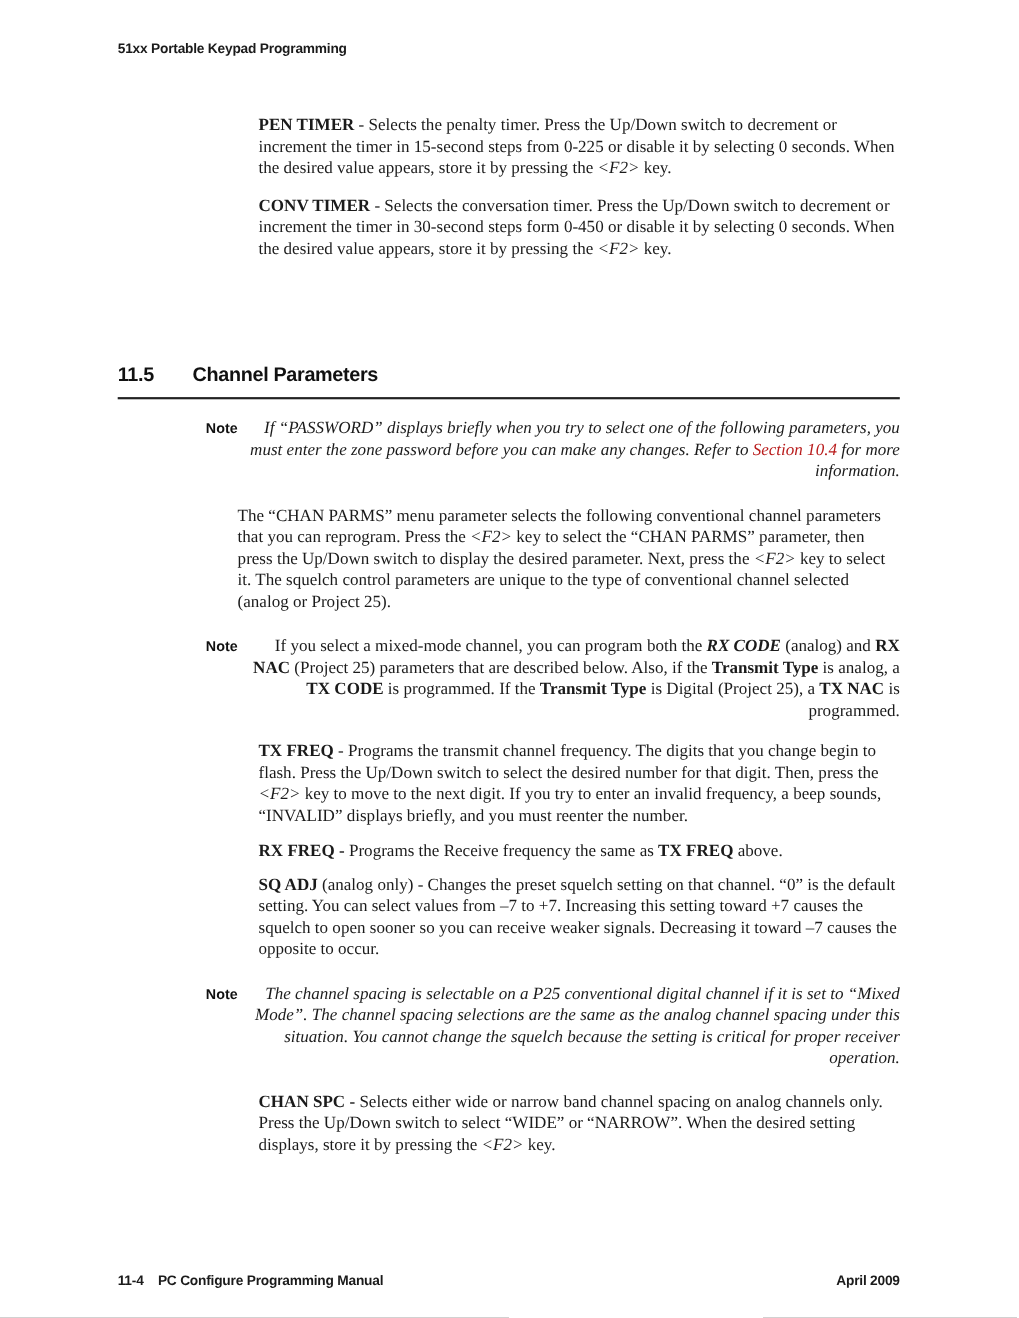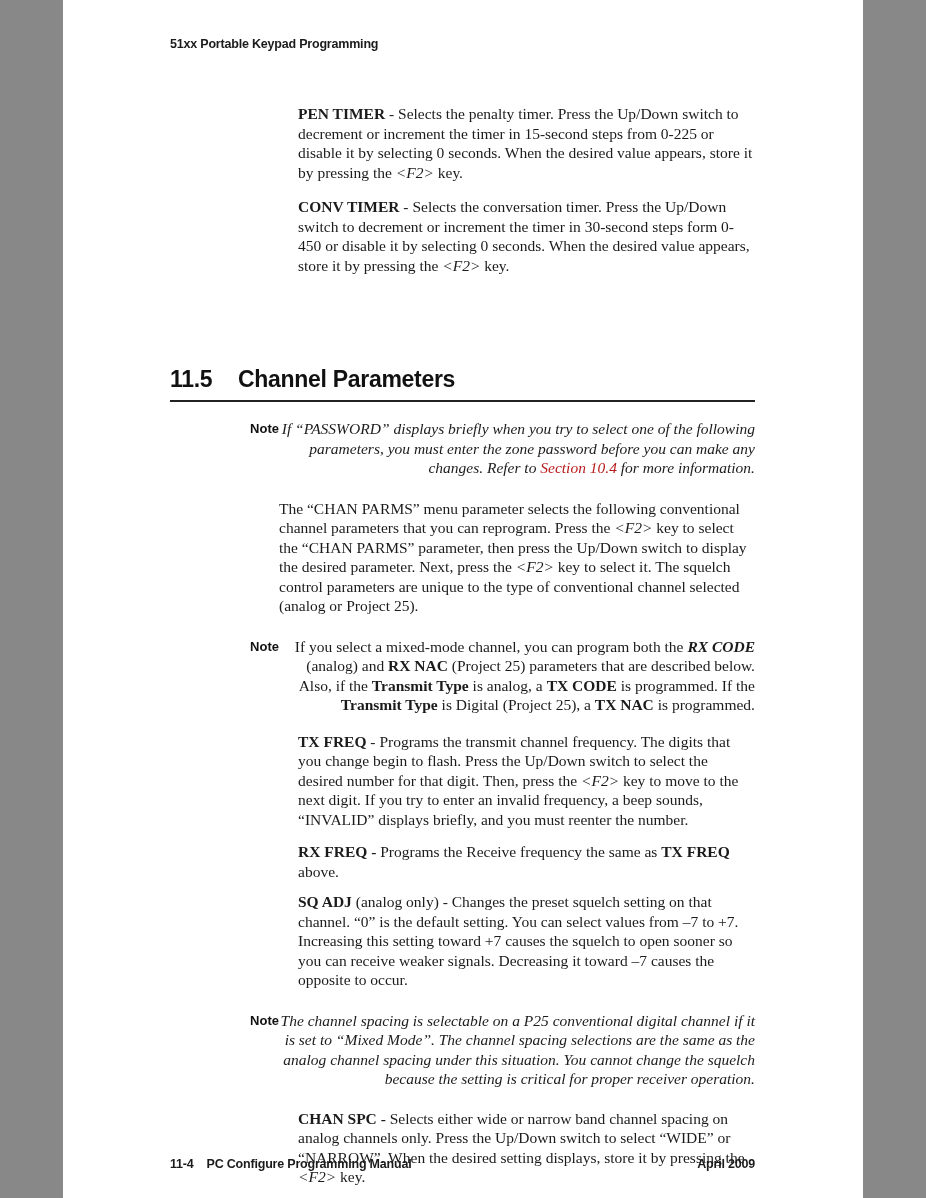--- a/index.html
+++ b/index.html
@@ -1,18 +1,18 @@
 <!DOCTYPE html>
 <html><head>
 <meta charset="utf-8">
 <style>
   html,body { margin:0; padding:0; background:#888; }
   .page {
     position:relative;
-    width:800px; height:1198px;
+    width:926px; height:1198px;
     margin:0 auto;
     background:#ffffff;
     color:#1b1b1b;
     font-family:"Liberation Serif", serif;
     font-size:15.5px;
     line-height:19.5px;
     overflow:hidden;
   }
   .page-header {
     margin:36px 108px 0 107px;
@@ -22,21 +22,21 @@
     line-height:16px;
     letter-spacing:-0.2px;
   }
   .para { margin:0 108px 0 235px; }
   .para-pen  { margin-top:52px; }
   .para-conv { margin-top:15px; }
   .section-heading {
     margin:91px 108px 0 107px;
     font-family:"Liberation Sans", sans-serif;
     font-weight:bold;
-    font-size:23px;
+    font-size:18px;
     line-height:26px;
     letter-spacing:-0.3px;
     color:#111;
   }
   .section-heading .sec-num { display:inline-block; width:68px; }
   .heading-rule {
     margin:8px 108px 0 107px;
     height:0;
     border-top:2px solid #222;
   }

